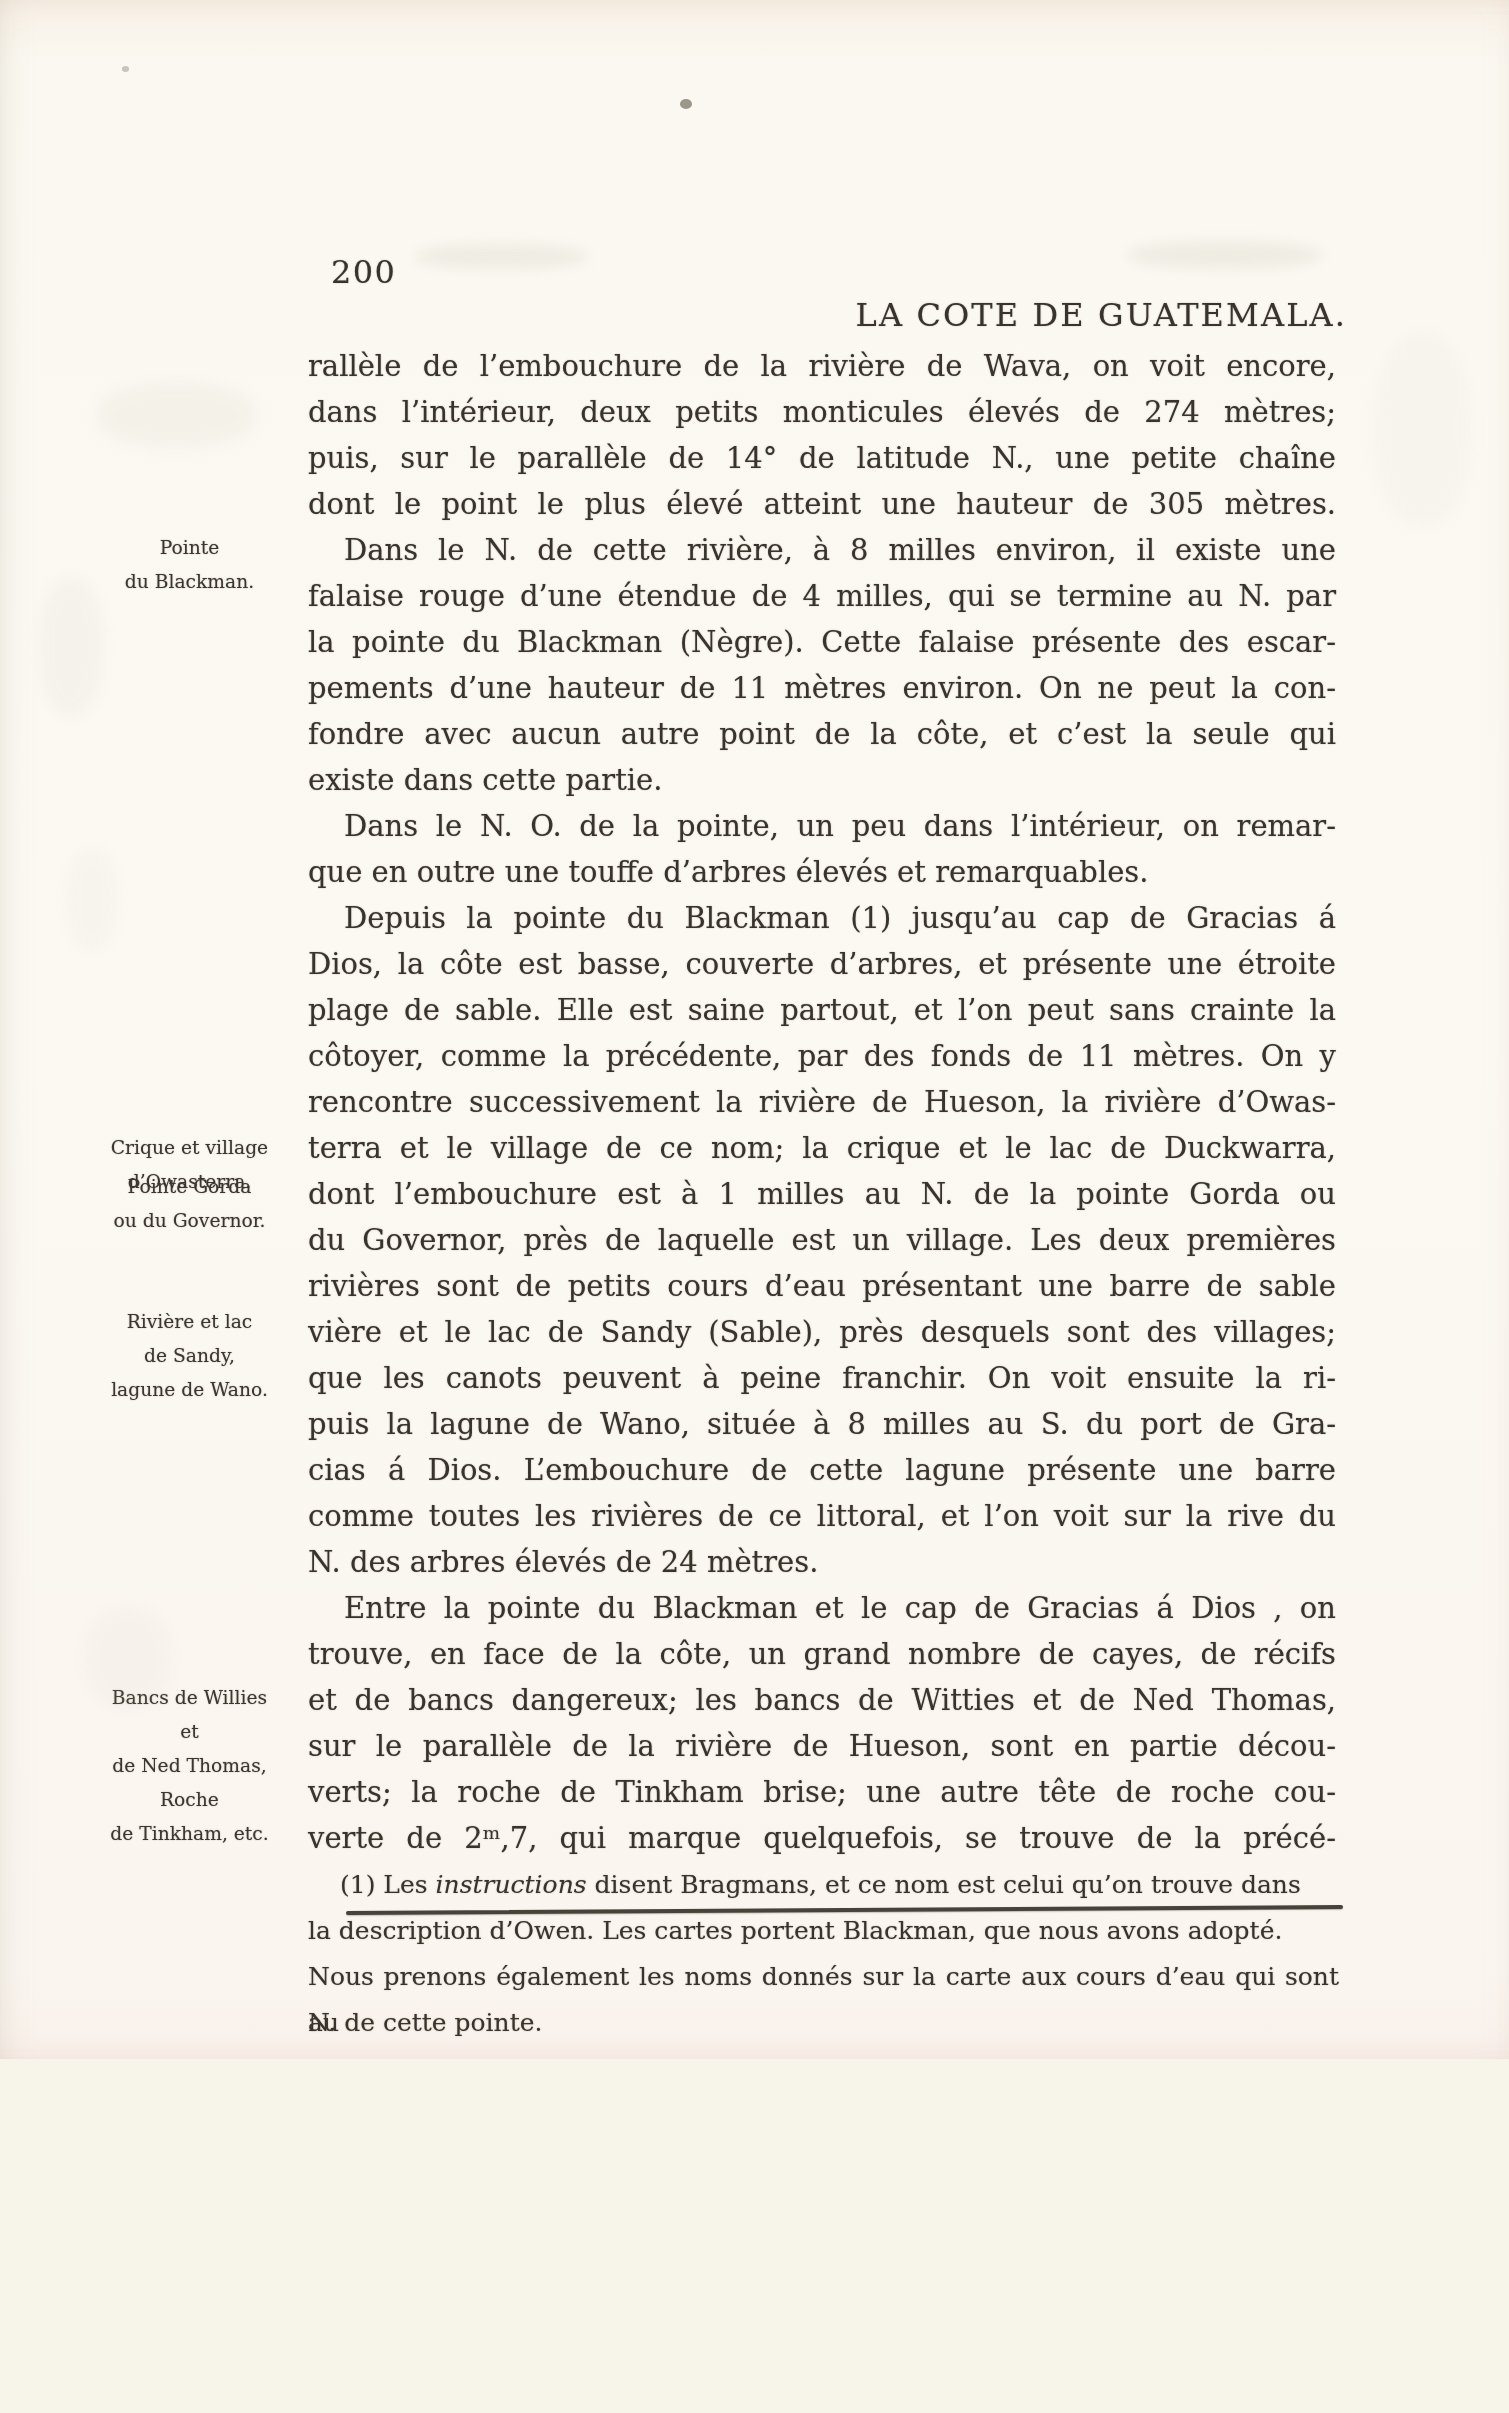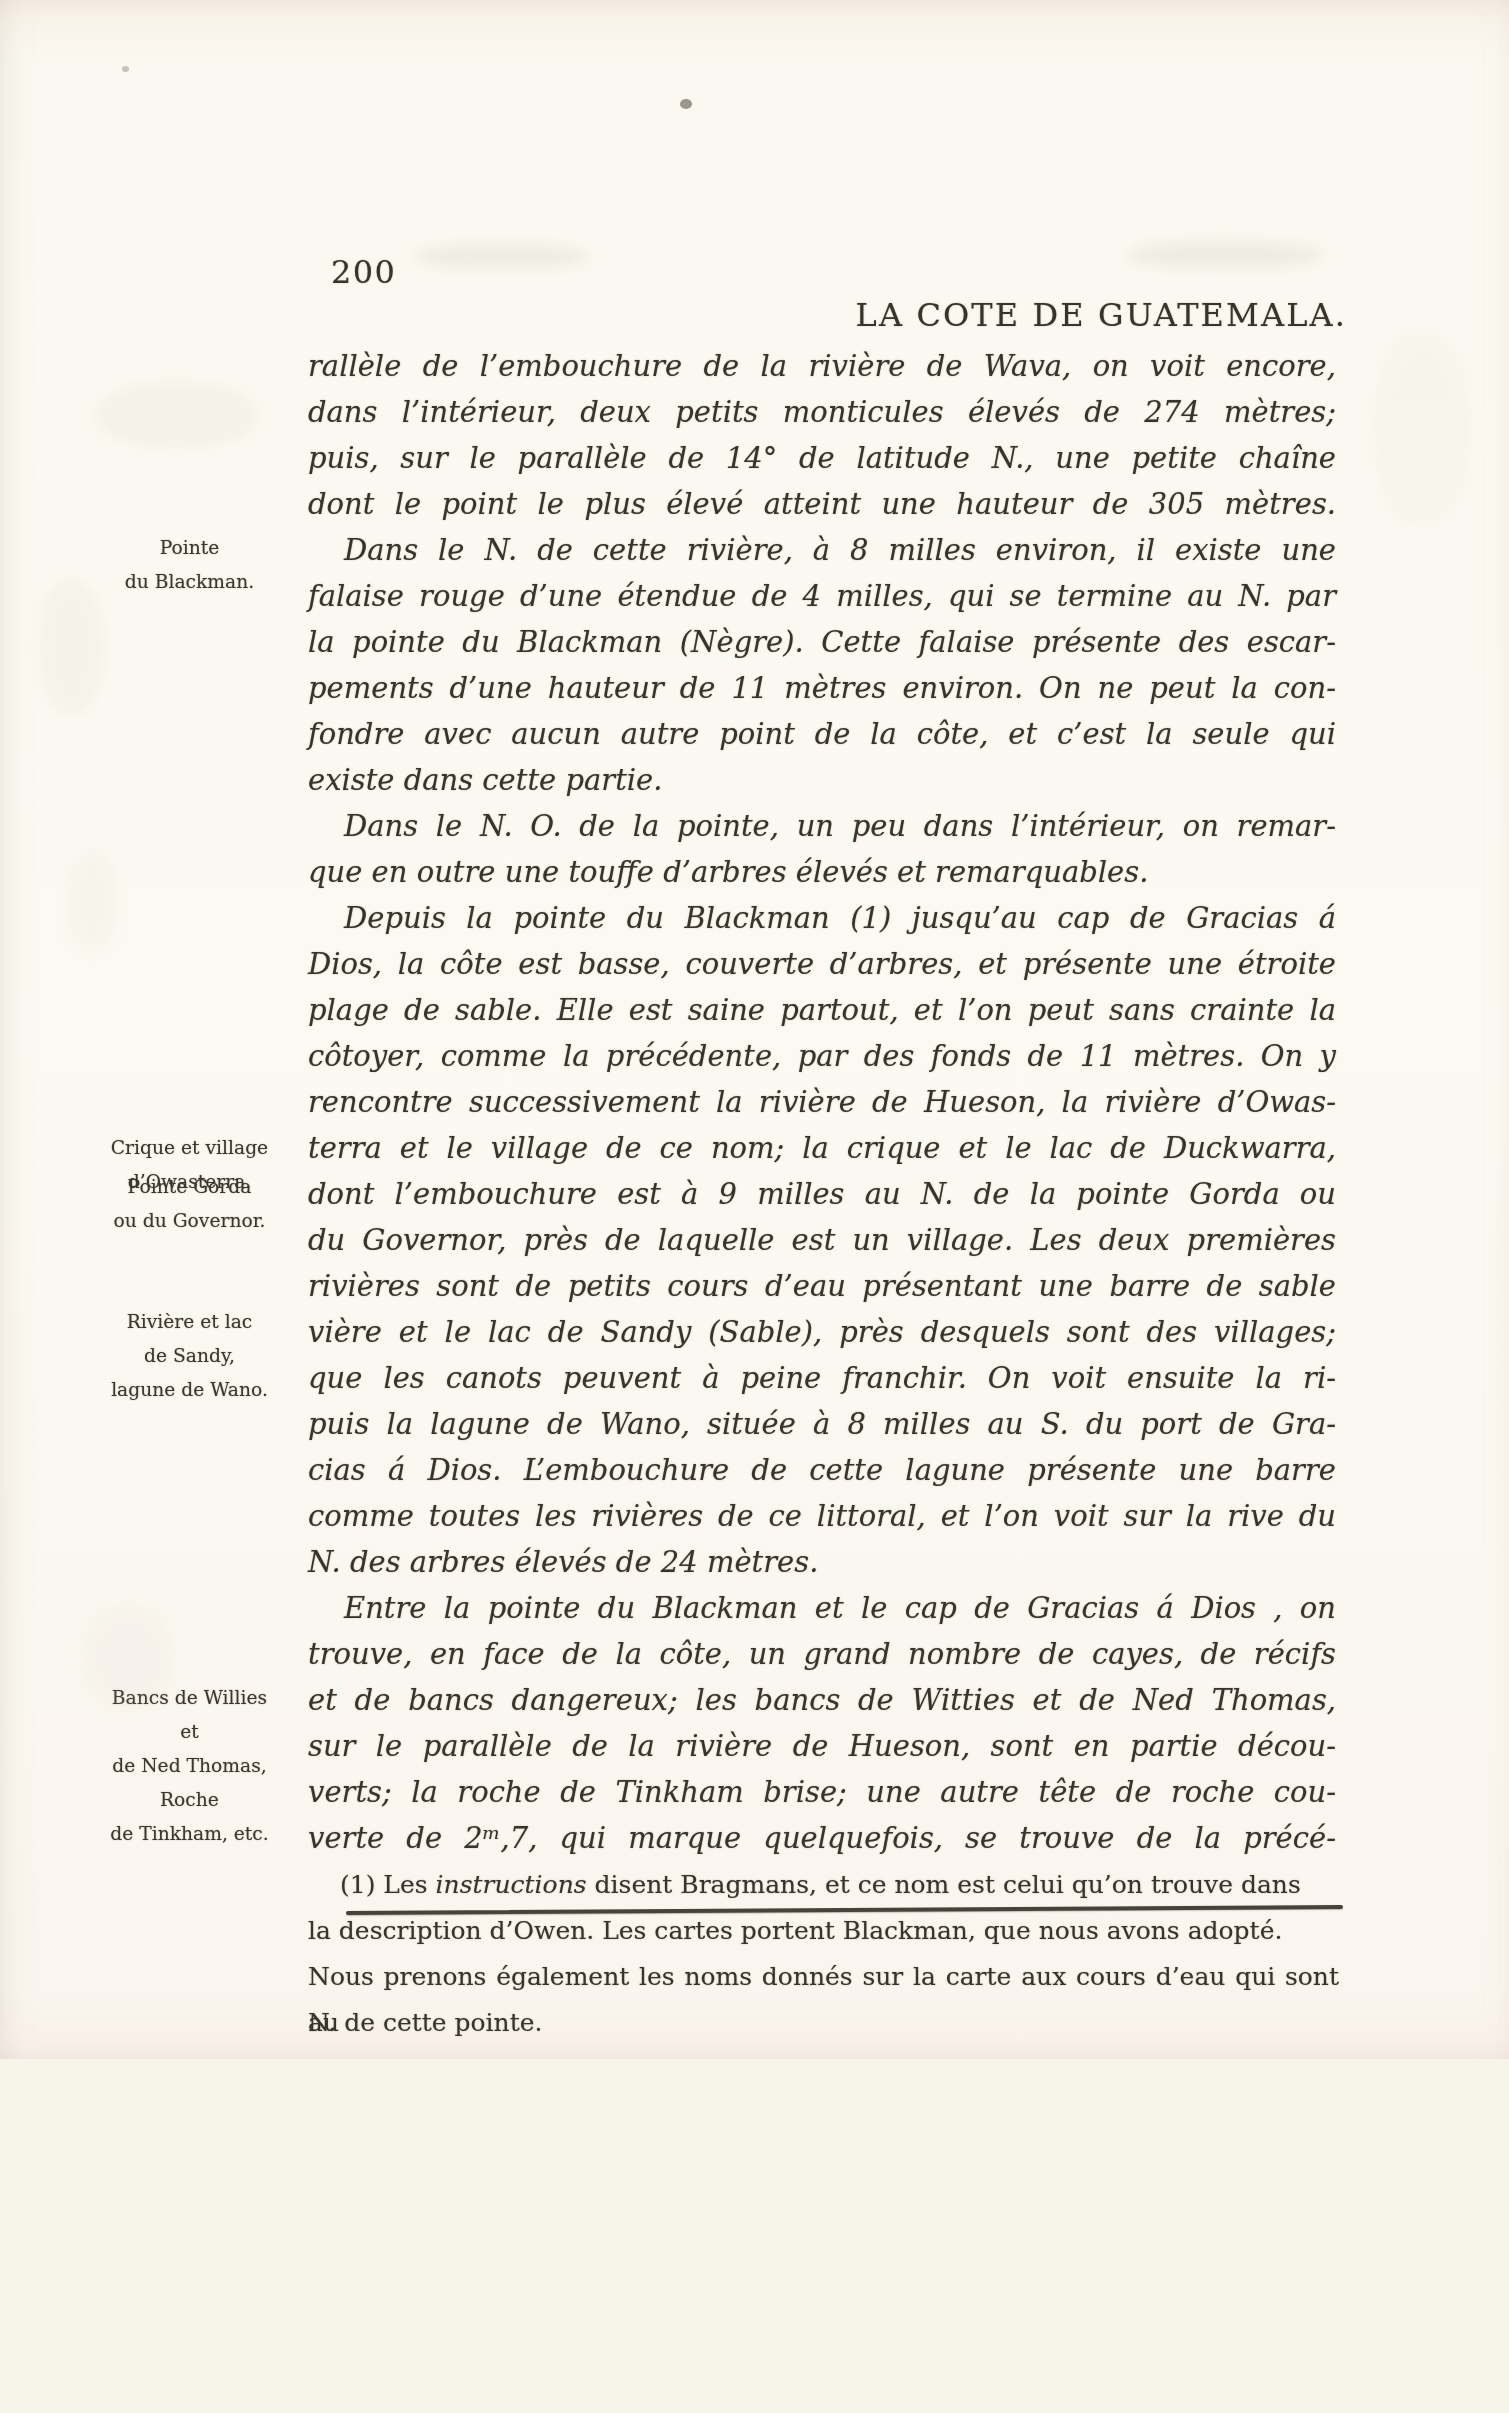--- a/index.html
+++ b/index.html
@@ -23,21 +23,21 @@
   }
   .ink{ text-shadow:0 0 1.4px rgba(72,66,54,.45); }
 
   
   .header-row{position:absolute;left:308px;top:253px;width:1028px;height:40px;}
   .pagenum{position:absolute;left:23px;top:0;font-size:32px;letter-spacing:1.4px;}
   .runtitle-wrap{position:absolute;left:0;top:0;width:100%;text-align:right;margin-top:43px;}
   .runtitle{display:inline-block;transform:translateX(11px);font-size:32px;letter-spacing:2.1px;white-space:nowrap;}
 
   
-  #maintext{position:absolute;left:308px;top:343px;width:1028px;font-style:italic;}
+  #maintext{position:absolute;left:308px;top:343px;width:1028px;}
   .bodyline{
     height:46px;line-height:46px;font-size:29px;
     text-align:justify;text-align-last:justify;white-space:normal;
     overflow:visible;
   }
   .bodyline.parend{text-align-last:left;}
   .bodyline.indent{text-indent:36px;}
 
   
   .sidenote{
@@ -109,21 +109,21 @@
       <div class="bodyline">fondre avec aucun autre point de la côte, et c’est la seule qui</div>
       <div class="bodyline parend">existe dans cette partie.</div>
       <div class="bodyline indent">Dans le N. O. de la pointe, un peu dans l’intérieur, on remar-</div>
       <div class="bodyline parend">que en outre une touffe d’arbres élevés et remarquables.</div>
       <div class="bodyline indent">Depuis la pointe du Blackman (1) jusqu’au cap de Gracias á</div>
       <div class="bodyline">Dios, la côte est basse, couverte d’arbres, et présente une étroite</div>
       <div class="bodyline">plage de sable. Elle est saine partout, et l’on peut sans crainte la</div>
       <div class="bodyline">côtoyer, comme la précédente, par des fonds de 11 mètres. On y</div>
       <div class="bodyline">rencontre successivement la rivière de Hueson, la rivière d’Owas-</div>
       <div class="bodyline">terra et le village de ce nom; la crique et le lac de Duckwarra,</div>
-      <div class="bodyline">dont l’embouchure est à 9 milles au N. de la pointe Gorda ou</div>
+      <div class="bodyline">dont l’embouchure est à 1 milles au N. de la pointe Gorda ou</div>
       <div class="bodyline">du Governor, près de laquelle est un village. Les deux premières</div>
       <div class="bodyline">rivières sont de petits cours d’eau présentant une barre de sable</div>
       <div class="bodyline">vière et le lac de Sandy (Sable), près desquels sont des villages;</div>
       <div class="bodyline">que les canots peuvent à peine franchir. On voit ensuite la ri-</div>
       <div class="bodyline">puis la lagune de Wano, située à 8 milles au S. du port de Gra-</div>
       <div class="bodyline">cias á Dios. L’embouchure de cette lagune présente une barre</div>
       <div class="bodyline">comme toutes les rivières de ce littoral, et l’on voit sur la rive du</div>
       <div class="bodyline parend">N. des arbres élevés de 24 mètres.</div>
       <div class="bodyline indent">Entre la pointe du Blackman et le cap de Gracias á Dios , on</div>
       <div class="bodyline">trouve, en face de la côte, un grand nombre de cayes, de récifs</div>

